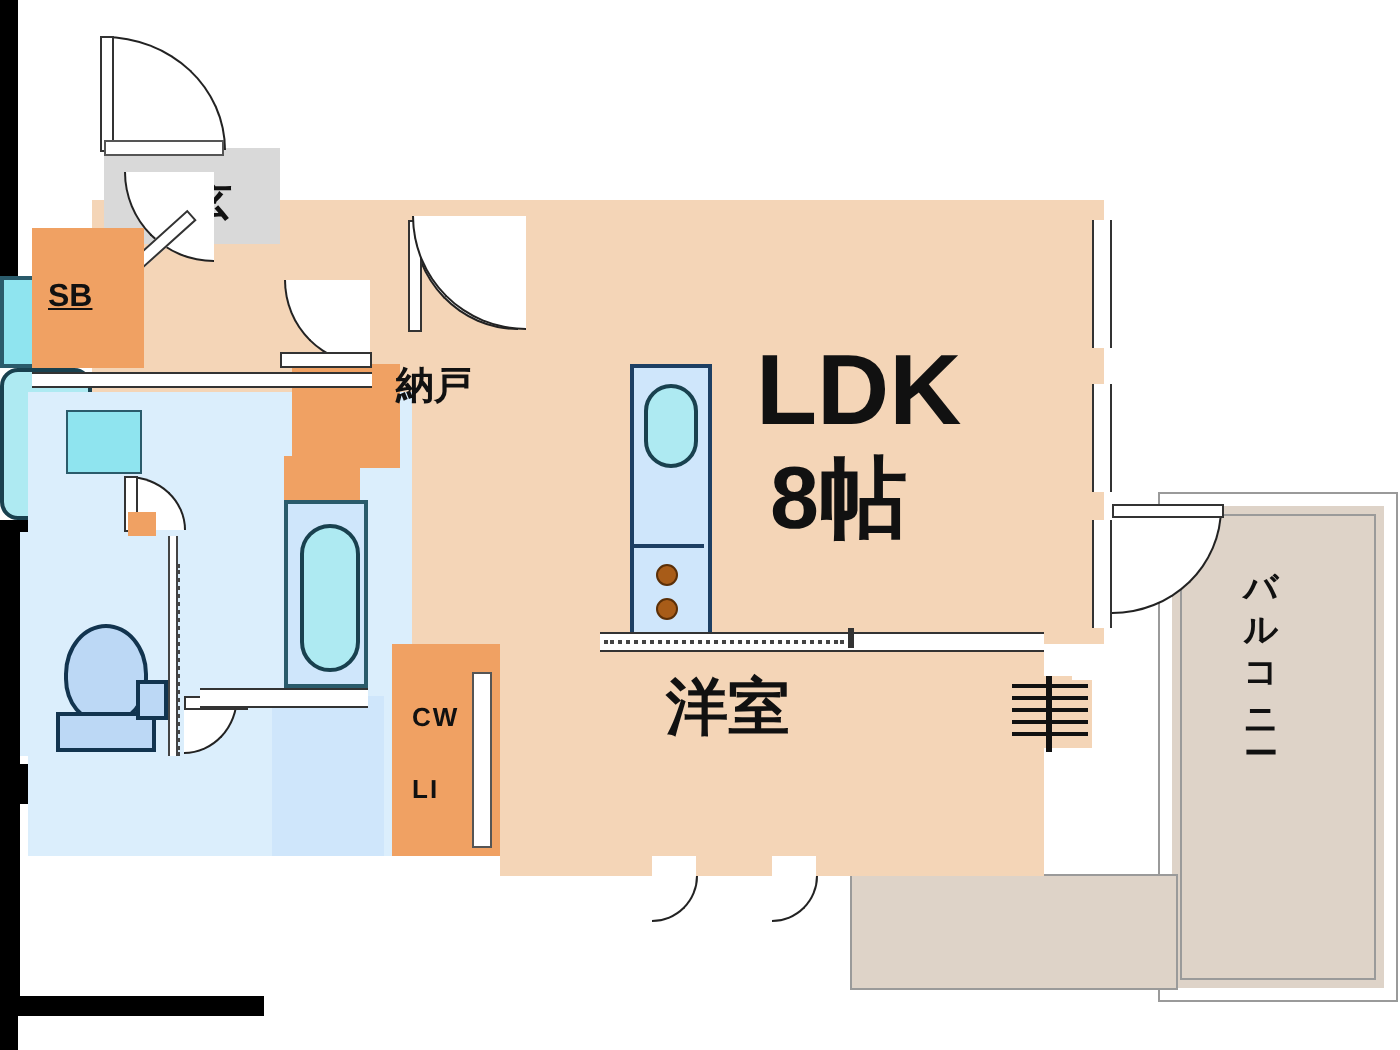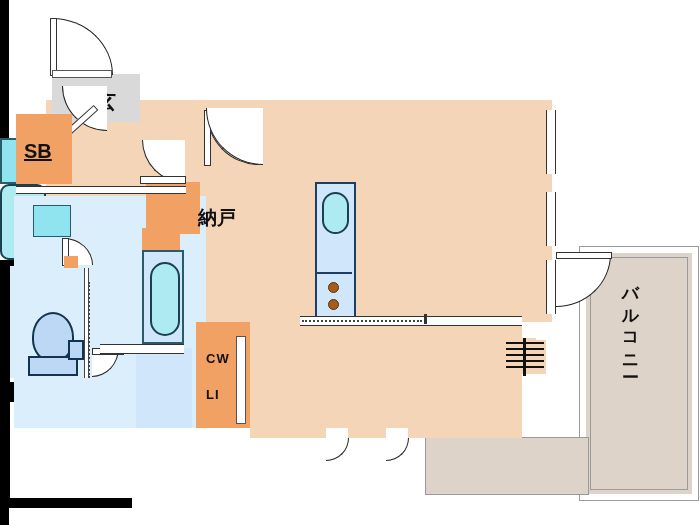--- a/index.html
+++ b/index.html
@@ -18,21 +18,21 @@
   .tub{background:#aeeaf2;border:2px solid #19414f;border-radius:9px;}
   .sinkpan{background:#8fe4ef;border:2px solid #2a5b6b;}
   
   .lbl{position:absolute;color:#111;font-weight:bold;line-height:1;
        white-space:nowrap;letter-spacing:0px;}
   .lbl-ldk{font-size:50px;}
   .lbl-ldk2{font-size:44px;}
   .lbl-yoshitsu{font-size:31px;}
   .lbl-yoshitsu2{font-size:31px;}
   .lbl-nando{font-size:19px;}
-  .lbl-sb{font-size:20px;text-decoration:underline;}
+  .lbl-sb{font-size:16px;text-decoration:underline;}
   .lbl-gen{font-size:21px;}
   .lbl-cw{font-size:13px;font-weight:bold;letter-spacing:1px;}
   .lbl-bal{font-size:17px;writing-mode:vertical-rl;font-weight:bold;
            letter-spacing:4px;}
   
   .arc{position:absolute;border:1.4px solid #222;background:#fff;}
   .arc-br{border-radius:0 0 100% 0;border-top:none;border-left:none;}
   .arc-bl{border-radius:0 0 0 100%;border-top:none;border-right:none;}
   .arc-tr{border-radius:0 100% 0 0;border-bottom:none;border-left:none;}
   .leaf{position:absolute;background:#fff;border:1.2px solid #333;}
@@ -88,21 +88,21 @@
   <div class="abs white" style="left:52px;top:70px;width:60px;height:8px;border:1px solid #555;"></div>
 
   <div class="arc arc-bl" style="left:62px;top:86px;width:44px;height:44px;"></div>
   <div class="leaf" style="left:58px;top:104px;width:36px;height:5px;transform:rotate(-42deg);transform-origin:right center;"></div>
 
   <div class="abs closet" style="left:16px;top:114px;width:56px;height:70px;"></div>
   <div class="lbl lbl-sb" style="left:24px;top:141px;">SB</div>
 
   <div class="abs closet" style="left:146px;top:182px;width:54px;height:52px;"></div>
   <div class="abs closet" style="left:146px;top:182px;width:34px;height:68px;"></div>
-  <div class="lbl lbl-nando" style="left:150px;top:208px;margin-left:48px;">納戸</div>
+  <div class="lbl lbl-nando" style="left:150px;top:184px;margin-left:48px;">納戸</div>
   <div class="abs closet" style="left:142px;top:228px;width:18px;height:22px;"></div>
 
   <div class="arc arc-bl" style="left:142px;top:140px;width:42px;height:42px;"></div>
   <div class="leaf" style="left:140px;top:176px;width:44px;height:6px;"></div>
 
   <div class="abs closet" style="left:196px;top:322px;width:54px;height:106px;"></div>
   <div class="abs closet" style="left:196px;top:322px;width:40px;height:30px;"></div>
   <div class="lbl lbl-cw" style="left:206px;top:352px;">CW</div>
   <div class="lbl lbl-cw" style="left:206px;top:388px;">LI</div>
   <div class="dashed" style="left:242px;top:336px;height:86px;"></div>
@@ -170,15 +170,18 @@
   <div class="abs white" style="left:326px;top:428px;width:22px;height:10px;"></div>
   <div class="arc arc-br" style="left:326px;top:438px;width:22px;height:22px;"></div>
   <div class="abs white" style="left:386px;top:428px;width:22px;height:10px;"></div>
   <div class="arc arc-br" style="left:386px;top:438px;width:22px;height:22px;"></div>
 
   <div class="arc arc-bl" style="left:206px;top:110px;width:52px;height:54px;"></div>
   <div class="leaf" style="left:204px;top:110px;width:5px;height:54px;"></div>
 
   <div class="arc arc-bl" style="left:206px;top:108px;width:56px;height:56px;"></div>
 
+  <div class="lbl lbl-ldk" style="left:378px;top:170px;">LDK</div>
+  <div class="lbl lbl-ldk2" style="left:385px;top:228px;">8帖</div>
 
+  <div class="lbl lbl-yoshitsu" style="left:333px;top:338px;">洋室</div>
 
 </div>
 
 </body></html>

